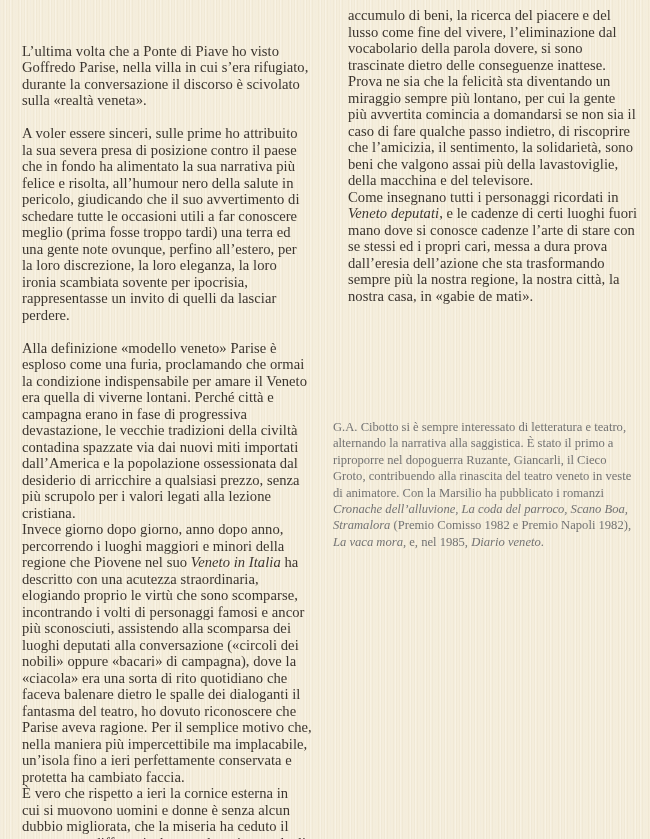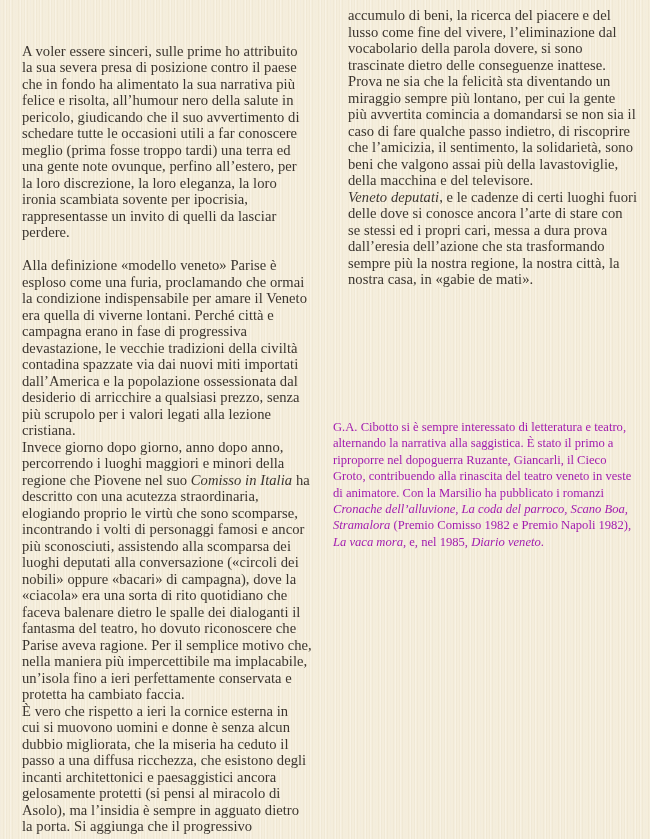--- a/index.html
+++ b/index.html
@@ -44,35 +44,41 @@
       margin: 0;
       white-space: pre-line;
     }
     .bio {
       position: absolute;
       left: 333px;
       top: 419px;
       width: 305px;
       font-size: 12.6px;
       line-height: 16.4px;
-      color: #a21caf;
+      color: #737373;
     }
     .bio p {
       margin: 0;
     }
     em, .it {
       font-style: italic;
     }
   </style>
 </head>
 <body>
 
 <div class="page">
 
   <div class="col col-left">
+    <p>
+      <span>L’ultima volta che a Ponte di Piave ho visto
+Goffredo Parise, nella villa in cui s’era rifugiato,
+durante la conversazione il discorso è scivolato
+sulla «realtà veneta».</span>
+    </p>
     <p>
       <span>A voler essere sinceri, sulle prime ho attribuito
 la sua severa presa di posizione contro il paese
 che in fondo ha alimentato la sua narrativa più
 felice e risolta, all’humour nero della salute in
 pericolo, giudicando che il suo avvertimento di
 schedare tutte le occasioni utili a far conoscere
 meglio (prima fosse troppo tardi) una terra ed
 una gente note ovunque, perfino all’estero, per
 la loro discrezione, la loro eleganza, la loro
@@ -88,21 +94,21 @@
 campagna erano in fase di progressiva
 devastazione, le vecchie tradizioni della civiltà
 contadina spazzate via dai nuovi miti importati
 dall’America e la popolazione ossessionata dal
 desiderio di arricchire a qualsiasi prezzo, senza
 più scrupolo per i valori legati alla lezione
 cristiana.</span>
     </p>
     <p><span>Invece giorno dopo giorno, anno dopo anno,
 percorrendo i luoghi maggiori e minori della
-regione che Piovene nel suo </span><span class="it">Comisso in Italia</span><span> ha
+regione che Piovene nel suo </span><span class="it">Veneto in Italia</span><span> ha
 descritto con una acutezza straordinaria,
 elogiando proprio le virtù che sono scomparse,
 incontrando i volti di personaggi famosi e ancor
 più sconosciuti, assistendo alla scomparsa dei
 luoghi deputati alla conversazione («circoli dei
 nobili» oppure «bacari» di campagna), dove la
 «ciacola» era una sorta di rito quotidiano che
 faceva balenare dietro le spalle dei dialoganti il
 fantasma del teatro, ho dovuto riconoscere che
 Parise aveva ragione. Per il semplice motivo che,
@@ -124,22 +130,23 @@
 lusso come fine del vivere, l’eliminazione dal
 vocabolario della parola dovere, si sono
 trascinate dietro delle conseguenze inattese.</span></p>
     <p><span>Prova ne sia che la felicità sta diventando un
 miraggio sempre più lontano, per cui la gente
 più avvertita comincia a domandarsi se non sia il
 caso di fare qualche passo indietro, di riscoprire
 che l’amicizia, il sentimento, la solidarietà, sono
 beni che valgono assai più della lavastoviglie,
 della macchina e del televisore.</span></p>
-    <p><span class="it">Veneto deputati</span><span>, e le cadenze di certi luoghi fuori
-delle dove si conosce ancora l’arte di stare con
+    <p><span>Come insegnano tutti i personaggi ricordati in
+</span><span class="it">Veneto deputati</span><span>, e le cadenze di certi luoghi fuori
+mano dove si conosce cadenze l’arte di stare con
 se stessi ed i propri cari, messa a dura prova
 dall’eresia dell’azione che sta trasformando
 sempre più la nostra regione, la nostra città, la
 nostra casa, in «gabie de mati».</span></p>
   </div>
 
   <div class="bio">
     <p><span>G.A. Cibotto si è sempre interessato di letteratura e teatro, alternando la narrativa alla saggistica. È stato il primo a riproporre nel dopoguerra Ruzante, Giancarli, il Cieco Groto, contribuendo alla rinascita del teatro veneto in veste di animatore. Con la Marsilio ha pubblicato i romanzi </span><span class="it">Cronache dell’alluvione, La coda del parroco, Scano Boa, Stramalora</span><span> (Premio Comisso 1982 e Premio Napoli 1982), </span><span class="it">La vaca mora</span><span>, e, nel 1985, </span><span class="it">Diario veneto</span><span>.</span></p>
   </div>
 

